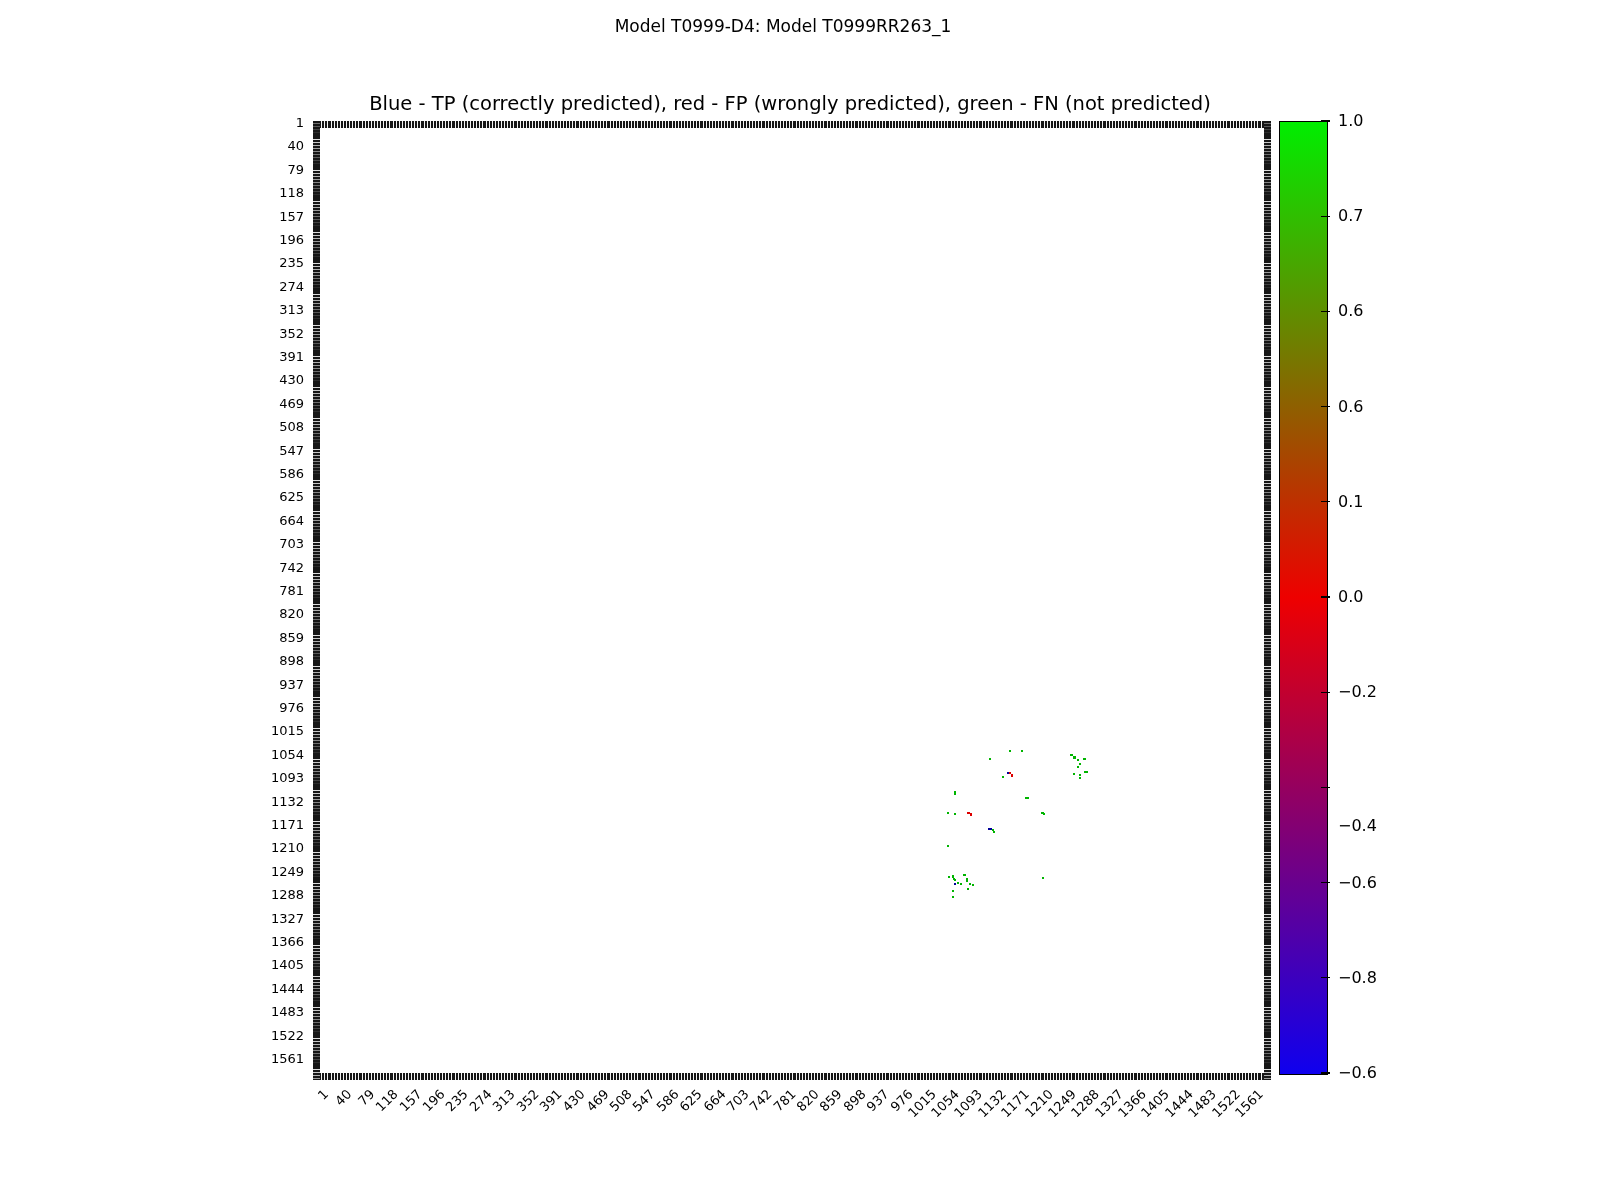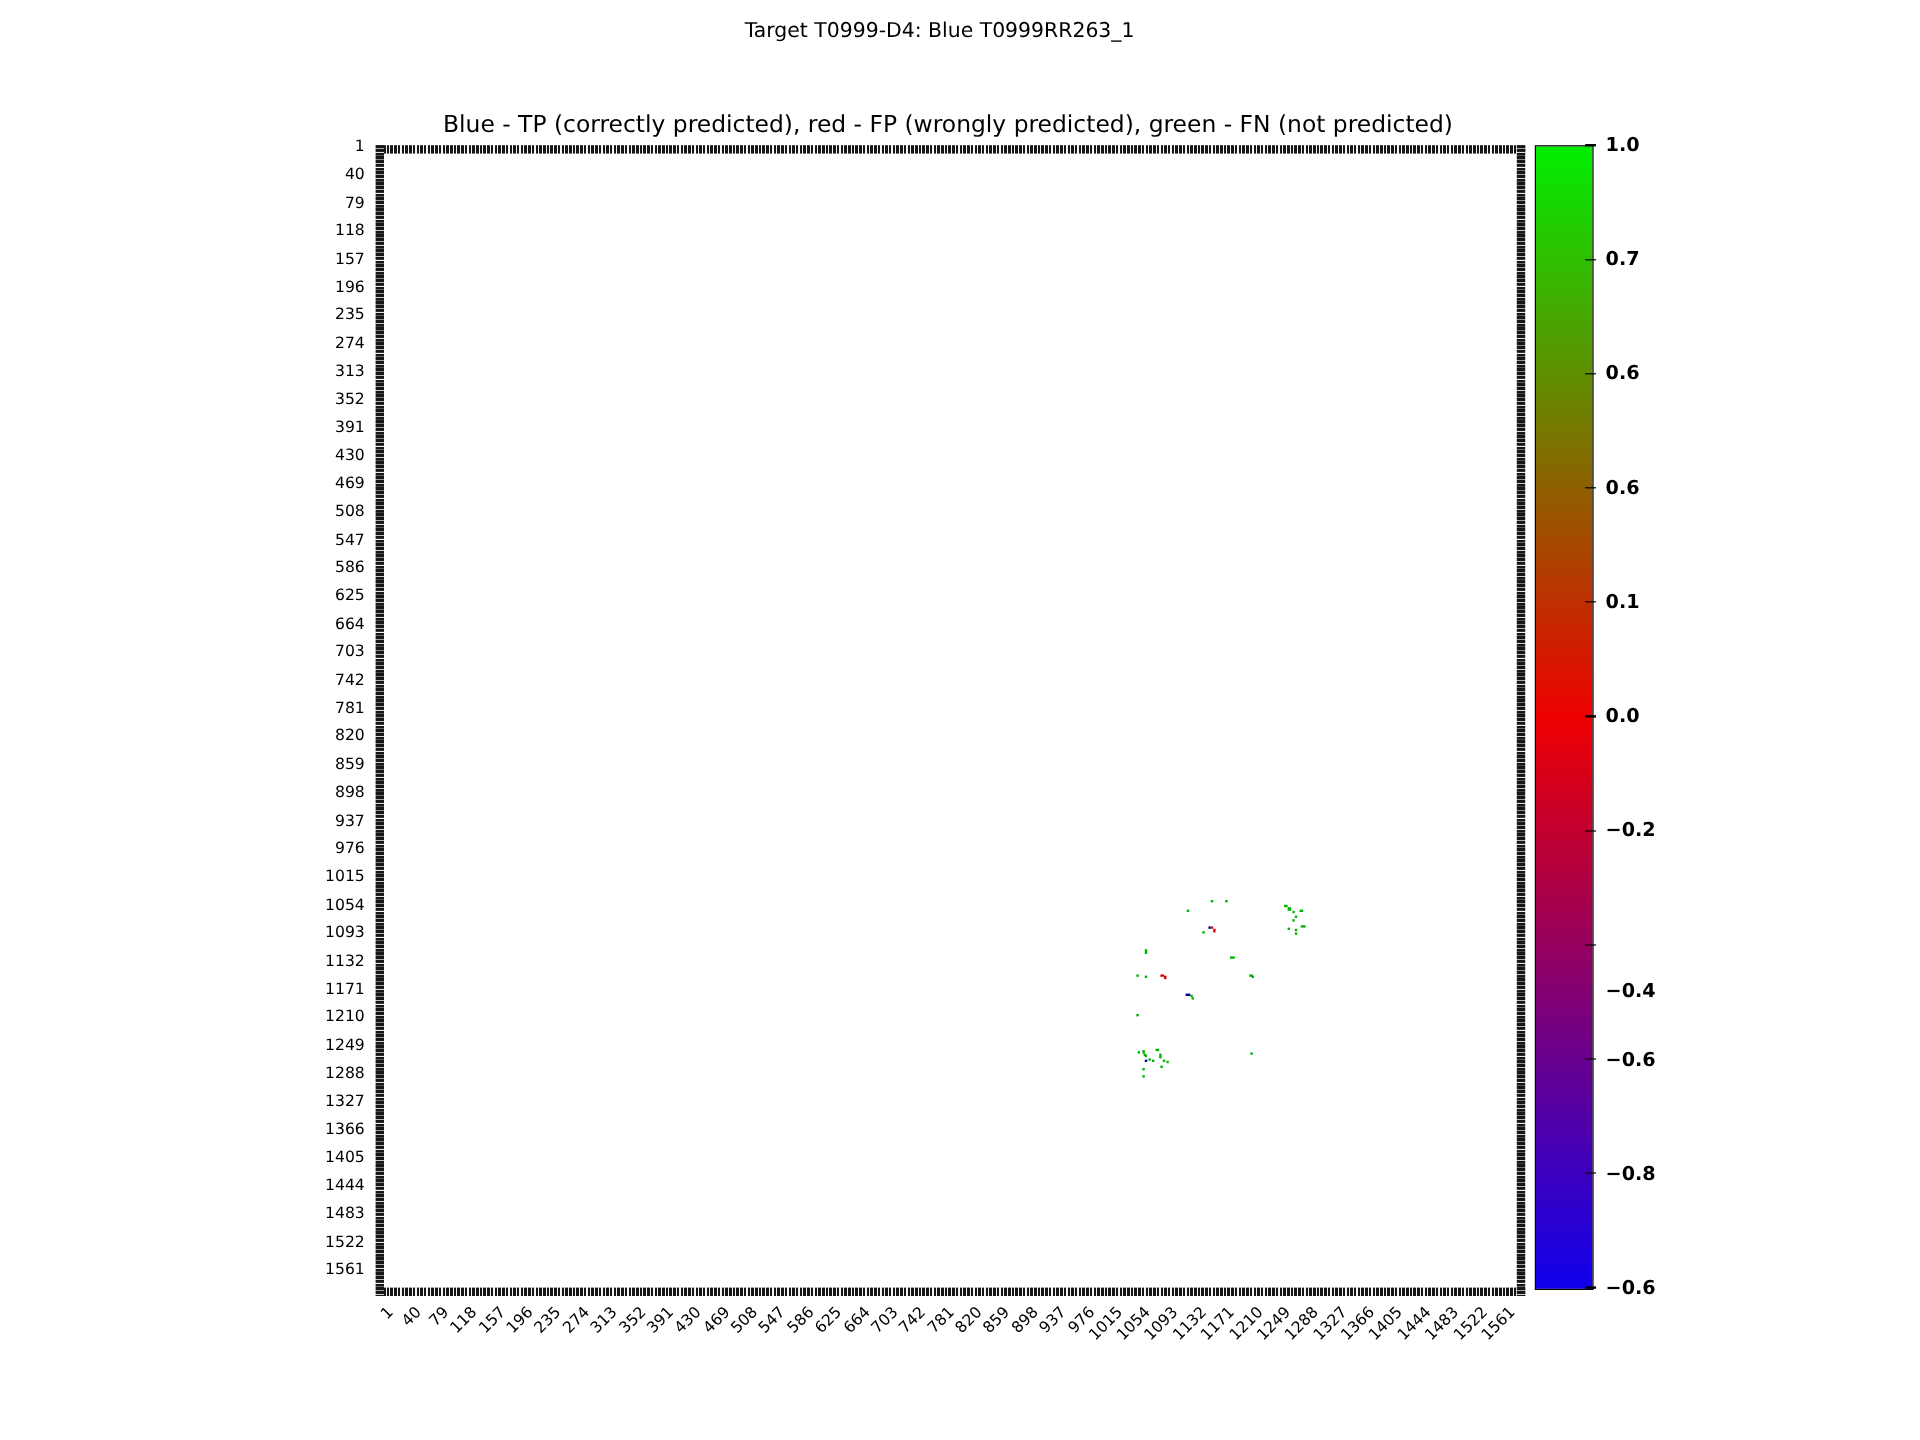--- a/index.html
+++ b/index.html
@@ -22,28 +22,28 @@
   .ytick{position:absolute;left:150px;width:154px;text-align:right;
     font-size:13px;line-height:16px;white-space:nowrap;}
   .xtick{position:absolute;font-size:13px;line-height:14px;white-space:nowrap;
     transform-origin:100% 0;transform:rotate(-45deg);}
   .dot{position:absolute;}
   
   #colorbar{position:absolute;left:1279px;top:121px;width:47px;height:952px;
     border:1px solid #000;
     background:linear-gradient(180deg,#00ee00 0%,#ee0000 50%,#0f00ee 100%);}
   .cbtick{position:absolute;left:1321px;width:9px;height:1.4px;background:#000;}
-  .cblabel{position:absolute;left:1338px;font-size:16px;line-height:18px;white-space:nowrap;font-weight:bold;}
+  .cblabel{position:absolute;left:1338px;font-size:16px;line-height:18px;white-space:nowrap;}
 </style>
 </head>
 <body>
 
 <div id="figure">
 
-  <div class="suptitle" id="suptitle-1">Target T0999-D4: Blue T0999RR263_1</div>
+  <div class="suptitle" id="suptitle-1">Model T0999-D4: Model T0999RR263_1</div>
 
 
   <div id="axes-title">Blue - TP (correctly predicted), red - FP (wrongly predicted), green - FN (not predicted)</div>
 
   <div class="band h" style="left:313px;top:121px;width:958px;height:7px;"></div>
   <div class="band h" style="left:313px;top:1073px;width:958px;height:7px;"></div>
   <div class="band v" style="left:313px;top:121px;width:7px;height:959px;"></div>
   <div class="band v" style="left:1264px;top:121px;width:7px;height:959px;"></div>
 
   <div id="yticks">

